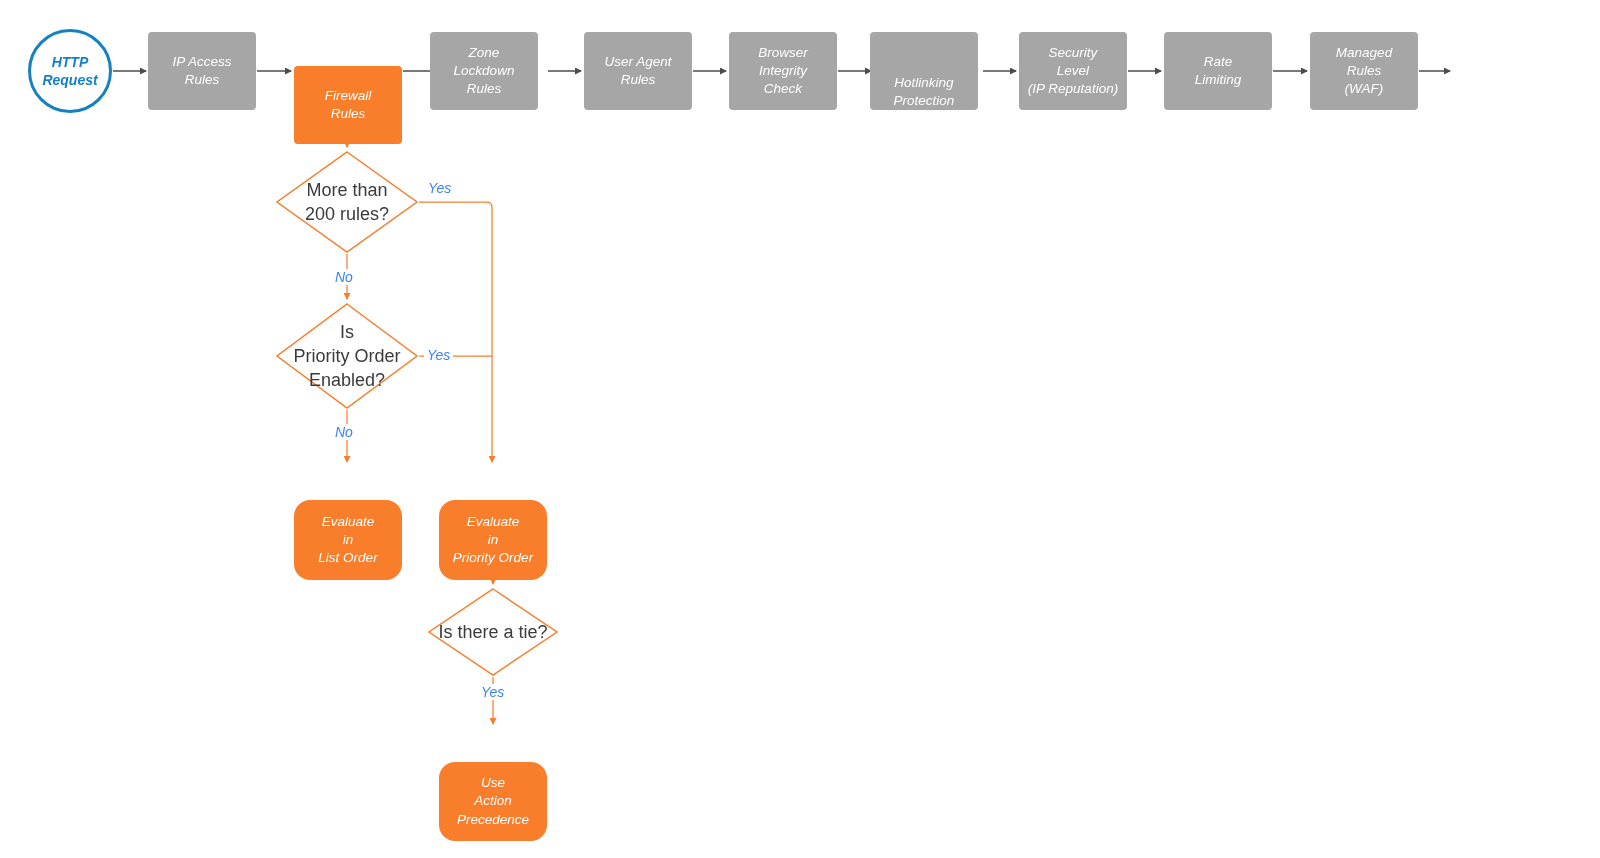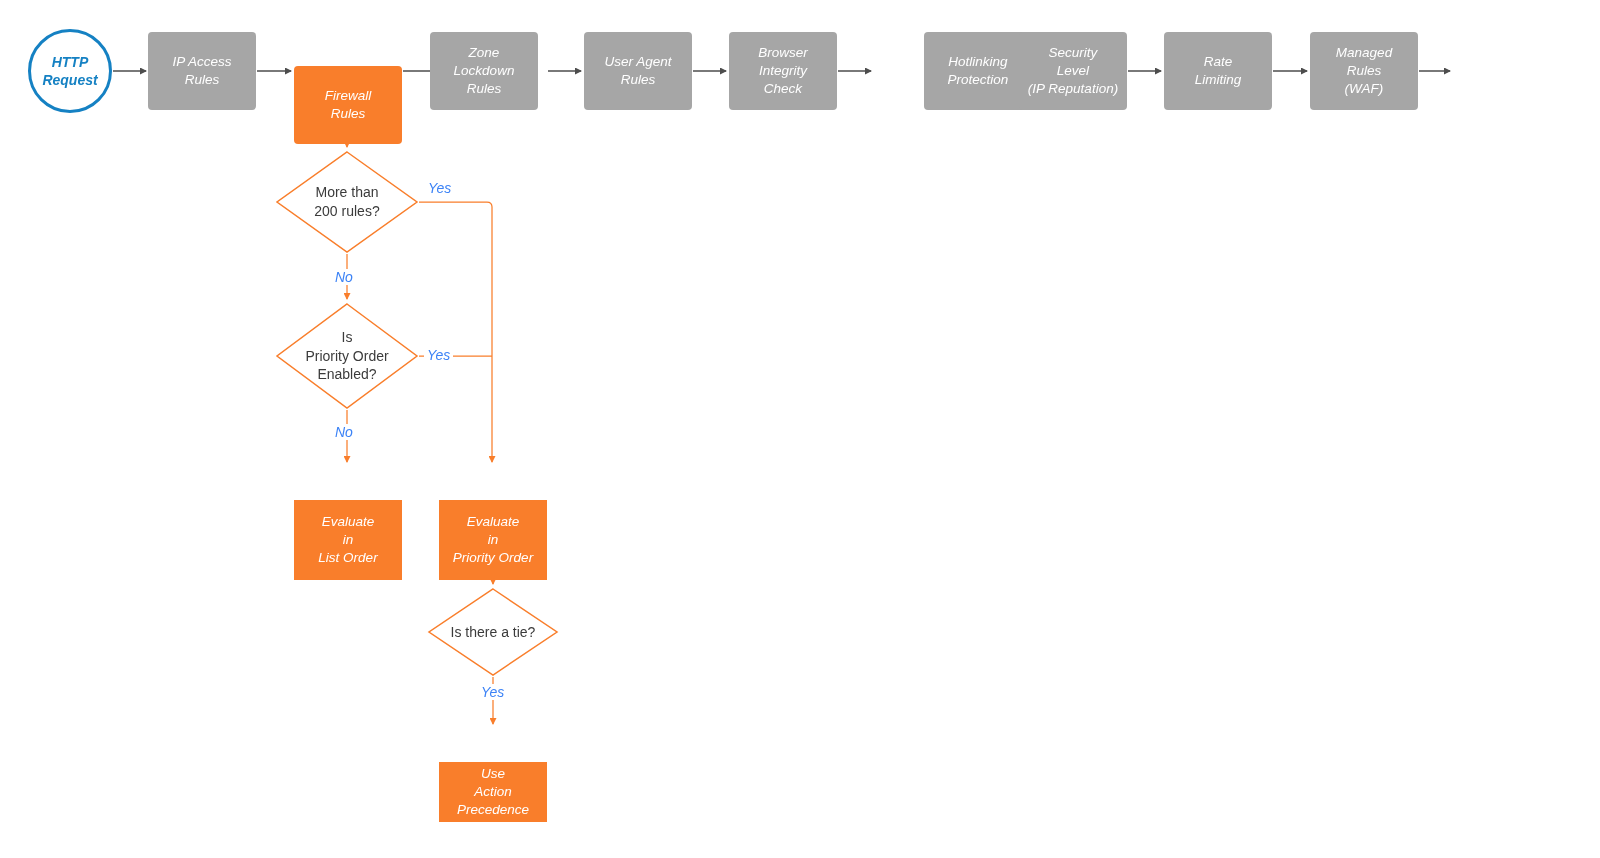--- a/index.html
+++ b/index.html
@@ -34,21 +34,21 @@
     color: #ffffff;
     font-style: italic;
     font-size: 13.5px;
     line-height: 1.32;
   }
   .stage.orange, .action { background: #f97e2b; margin-top: 34px; }
   .action {
     position: absolute;
     width: 108px;
     height: 80px;
-    border-radius: 0;
+    border-radius: 16px;
     display: flex;
     align-items: center;
     justify-content: center;
     color: #ffffff;
     font-style: italic;
     font-size: 13.5px;
     line-height: 1.35;
   }
   .circle-node {
     position: absolute;
@@ -76,21 +76,21 @@
   }
   .diamond { position: absolute; }
   .diamond svg { position: absolute; left: 0; top: 0; width: 100%; height: 100%; }
   .diamond .dlabel {
     position: absolute;
     left: 0; top: 0; right: 0; bottom: 0;
     display: flex;
     align-items: center;
     justify-content: center;
     text-align: center;
-    font-size: 14px;
+    font-size: 18px;
     color: #3b3b3b;
     line-height: 1.35;
     white-space: pre-line;
   }
   .blabel {
     position: absolute;
     font-style: italic;
     font-size: 14px;
     color: #3b82f6;
     background: #ffffff;
@@ -153,21 +153,21 @@
   </div>
   <div class="stage" style="left:584px;">
     <span class="node-label">User Agent
 Rules</span>
   </div>
   <div class="stage" style="left:729px;">
     <span class="node-label">Browser
 Integrity
 Check</span>
   </div>
-  <div class="stage" style="left:924px;">
+  <div class="stage" style="left:870px;align-items:flex-end;">
     <span class="node-label">Hotlinking
 Protection</span>
   </div>
   <div class="stage" style="left:1019px;">
     <span class="node-label">Security
 Level
 (IP Reputation)</span>
   </div>
   <div class="stage" style="left:1164px;">
     <span class="node-label">Rate
@@ -207,21 +207,21 @@
   <div class="action" style="left:294px; top:466px;">
     <span class="node-label">Evaluate
 in
 List Order</span>
   </div>
   <div class="action" style="left:439px; top:466px;">
     <span class="node-label">Evaluate
 in
 Priority Order</span>
   </div>
-  <div class="action" style="left:439px; top:728px; height:60px;">
+  <div class="action" style="left:439px; top:728px; height:79px;">
     <span class="node-label">Use
 Action
 Precedence</span>
   </div>
 
   <div class="blabel" style="left:425px; top:180px;">Yes</div>
   <div class="blabel" style="left:332px; top:269px;">No</div>
   <div class="blabel" style="left:424px; top:347px;">Yes</div>
   <div class="blabel" style="left:332px; top:424px;">No</div>
   <div class="blabel" style="left:478px; top:684px;">Yes</div>

